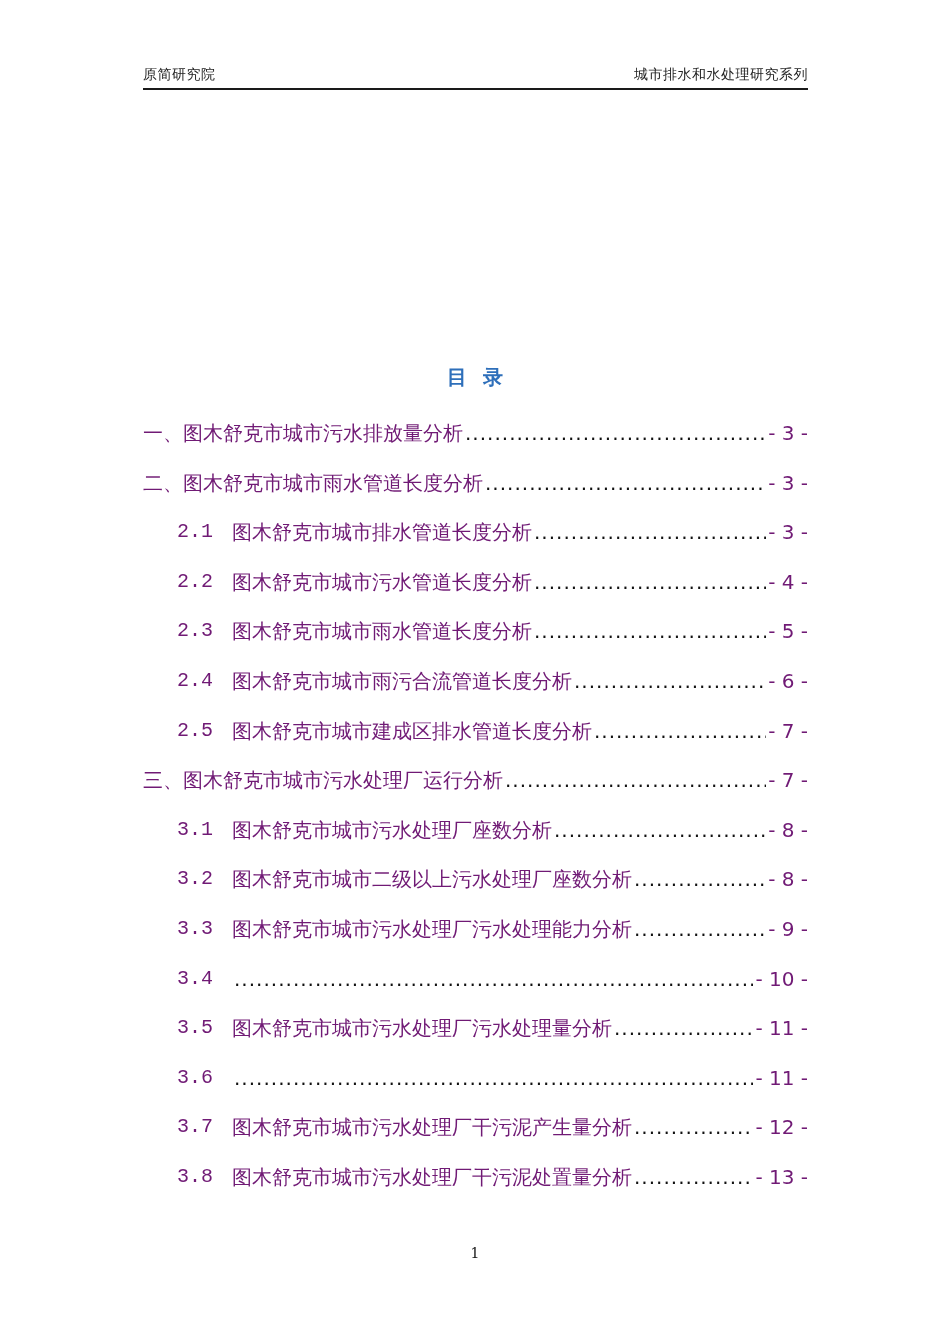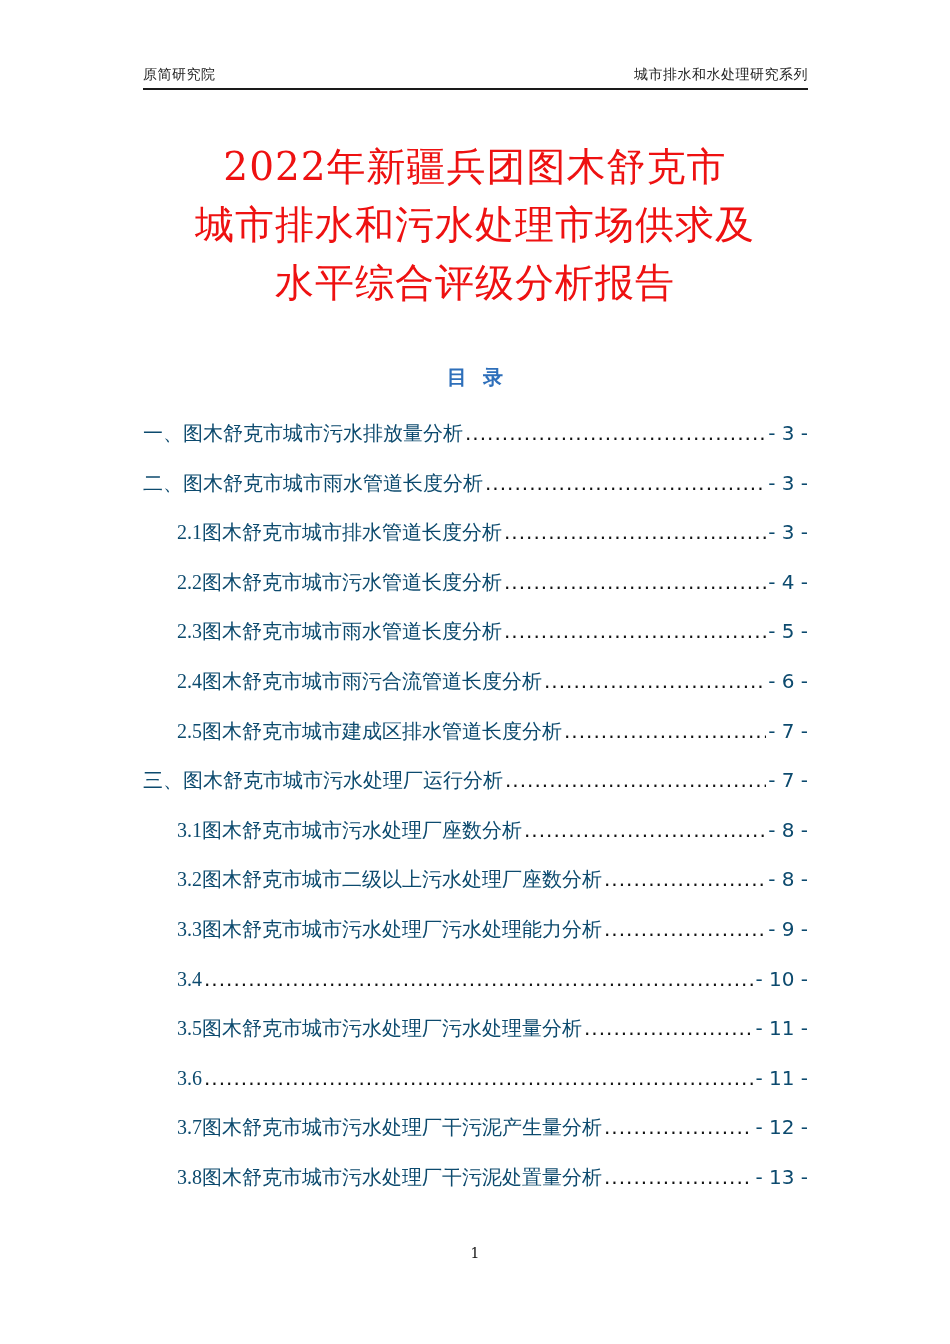--- a/index.html
+++ b/index.html
@@ -5,44 +5,39 @@
   html, body { margin: 0; padding: 0; background: #ffffff; }
   body { width: 950px; height: 1344px; position: relative; overflow: hidden; font-family: "DejaVu Sans", sans-serif; color: #111; }
   .page { position: absolute; left: 0; top: 0; width: 950px; height: 986px; background: #fff; }
   .header { position: absolute; left: 143px; top: 66px; width: 665px; height: 22px; border-bottom: 2px solid #1a1a1a; }
   .header-left { position: absolute; left: 0; top: 0; font-size: 14px; color: #222; letter-spacing: 0.5px; }
   .header-right { position: absolute; right: 0; top: 0; font-size: 14px; color: #222; letter-spacing: 0.5px; }
   .title { position: absolute; left: 0; top: 138px; width: 950px; text-align: center; color: #ee1111; font-family: "DejaVu Serif", serif; font-size: 39px; line-height: 58px; letter-spacing: 1px; }
   .title div { white-space: nowrap; }
   .toc-heading { position: absolute; left: 0; top: 364px; width: 950px; text-align: center; color: #2e6fba; font-weight: bold; font-size: 20px; letter-spacing: 16px; text-indent: 16px; }
   .toc { position: absolute; left: 143px; top: 415px; width: 665px; }
-  .toc-row { position: relative; height: 49.6px; display: flex; align-items: flex-start; font-size: 20px; line-height: 36px; color: #0c4a6e; }
+  .toc-row { position: relative; height: 49.6px; display: flex; align-items: flex-start; font-size: 20px; line-height: 36px; color: #701a75; }
   .toc-row.level2 { padding-left: 34px; }
   .toc-row .label { white-space: nowrap; }
-  .toc-row .num { font-family: Liberation Serif, serif; margin-right: 0; }
+  .toc-row .num { font-family: Liberation Mono, monospace; margin-right: 19px; }
   .toc-row .dots { flex: 1; overflow: hidden; white-space: nowrap; letter-spacing: 1px; margin: 0 2px; color: #111; }
   .toc-row .dots::after { content: "................................................................................................................................................"; }
   .toc-row .page-num { white-space: nowrap; }
   .footer { position: absolute; left: 0; top: 1245px; width: 950px; text-align: center; font-family: "DejaVu Serif", serif; font-size: 14px; color: #111; }
 </style>
 </head>
 <body>
 
 <div class="page">
 
   <div class="header">
     <span class="header-left">原简研究院</span>
     <span class="header-right">城市排水和水处理研究系列</span>
   </div>
 
-  <div class="title">
-    <div>2022年新疆兵团图木舒克市</div>
-    <div>城市排水和污水处理市场供求及</div>
-    <div>水平综合评级分析报告</div>
-  </div>
 
   <div class="toc-heading">目录</div>
 
   <div class="toc">
     <div class="toc-row">
         <span class="label">一、图木舒克市城市污水排放量分析</span>
         <span class="dots"></span>
         <span class="page-num">- 3 -</span>
       </div>
     <div class="toc-row">

